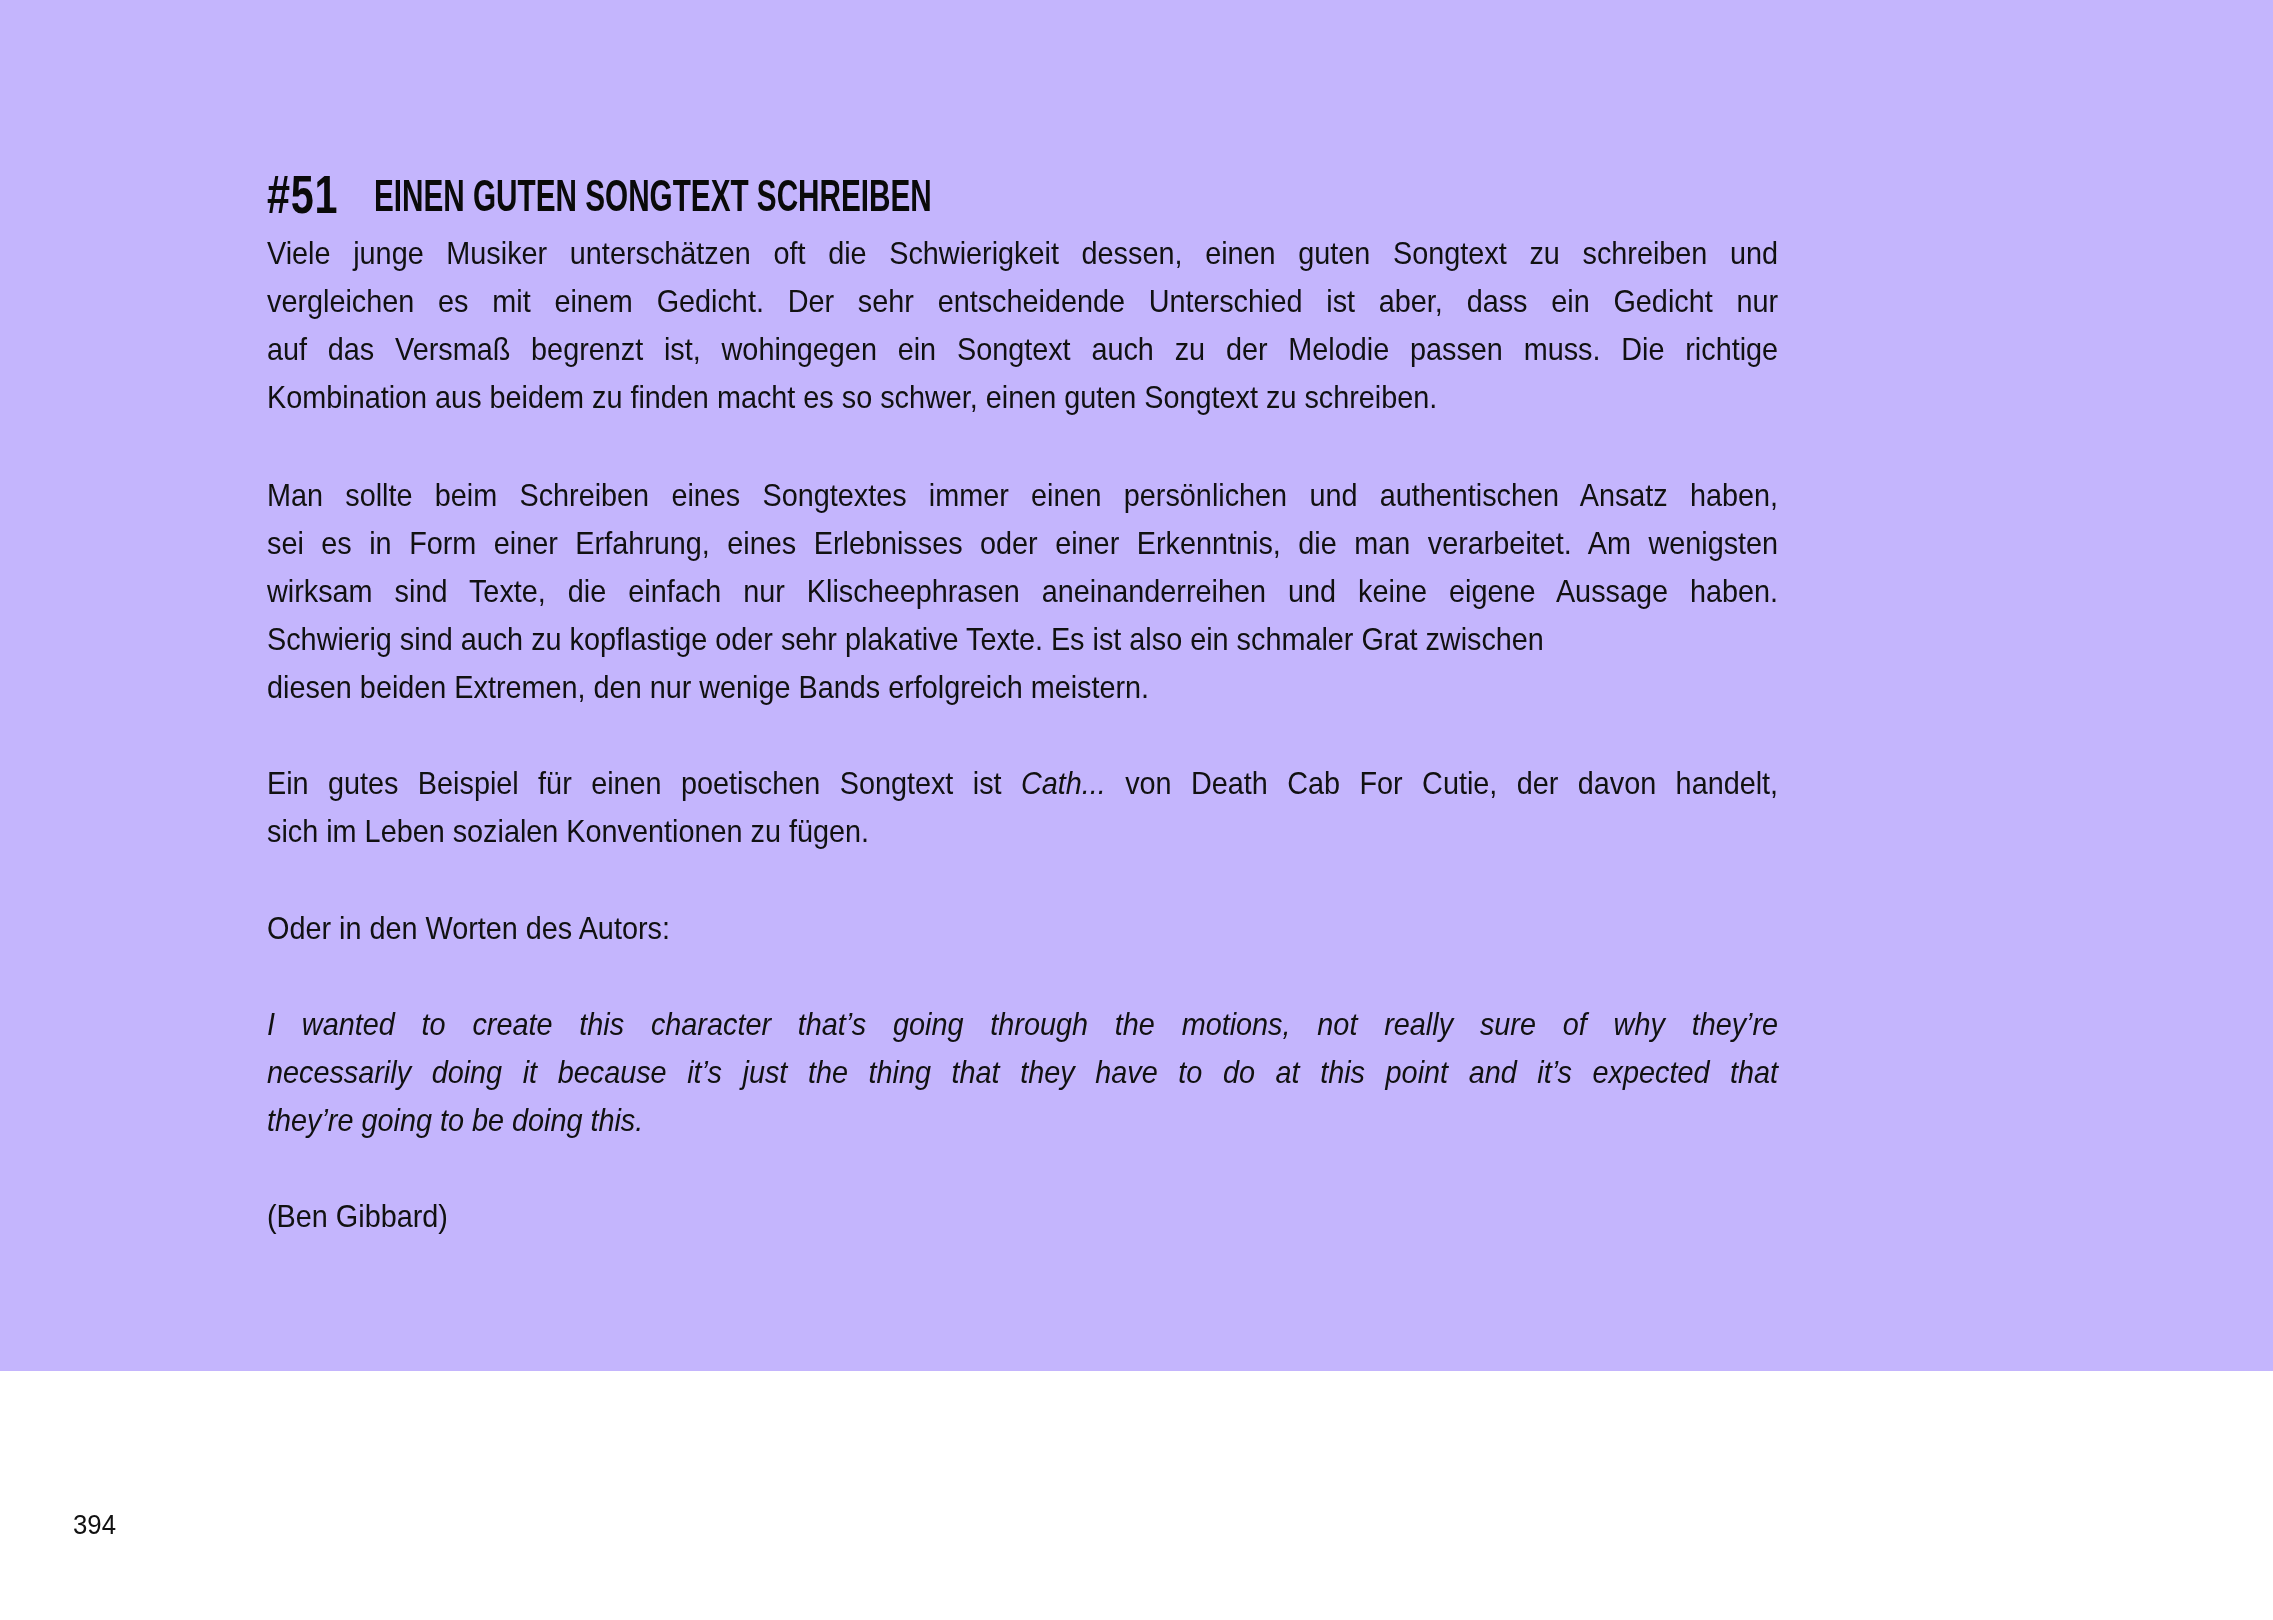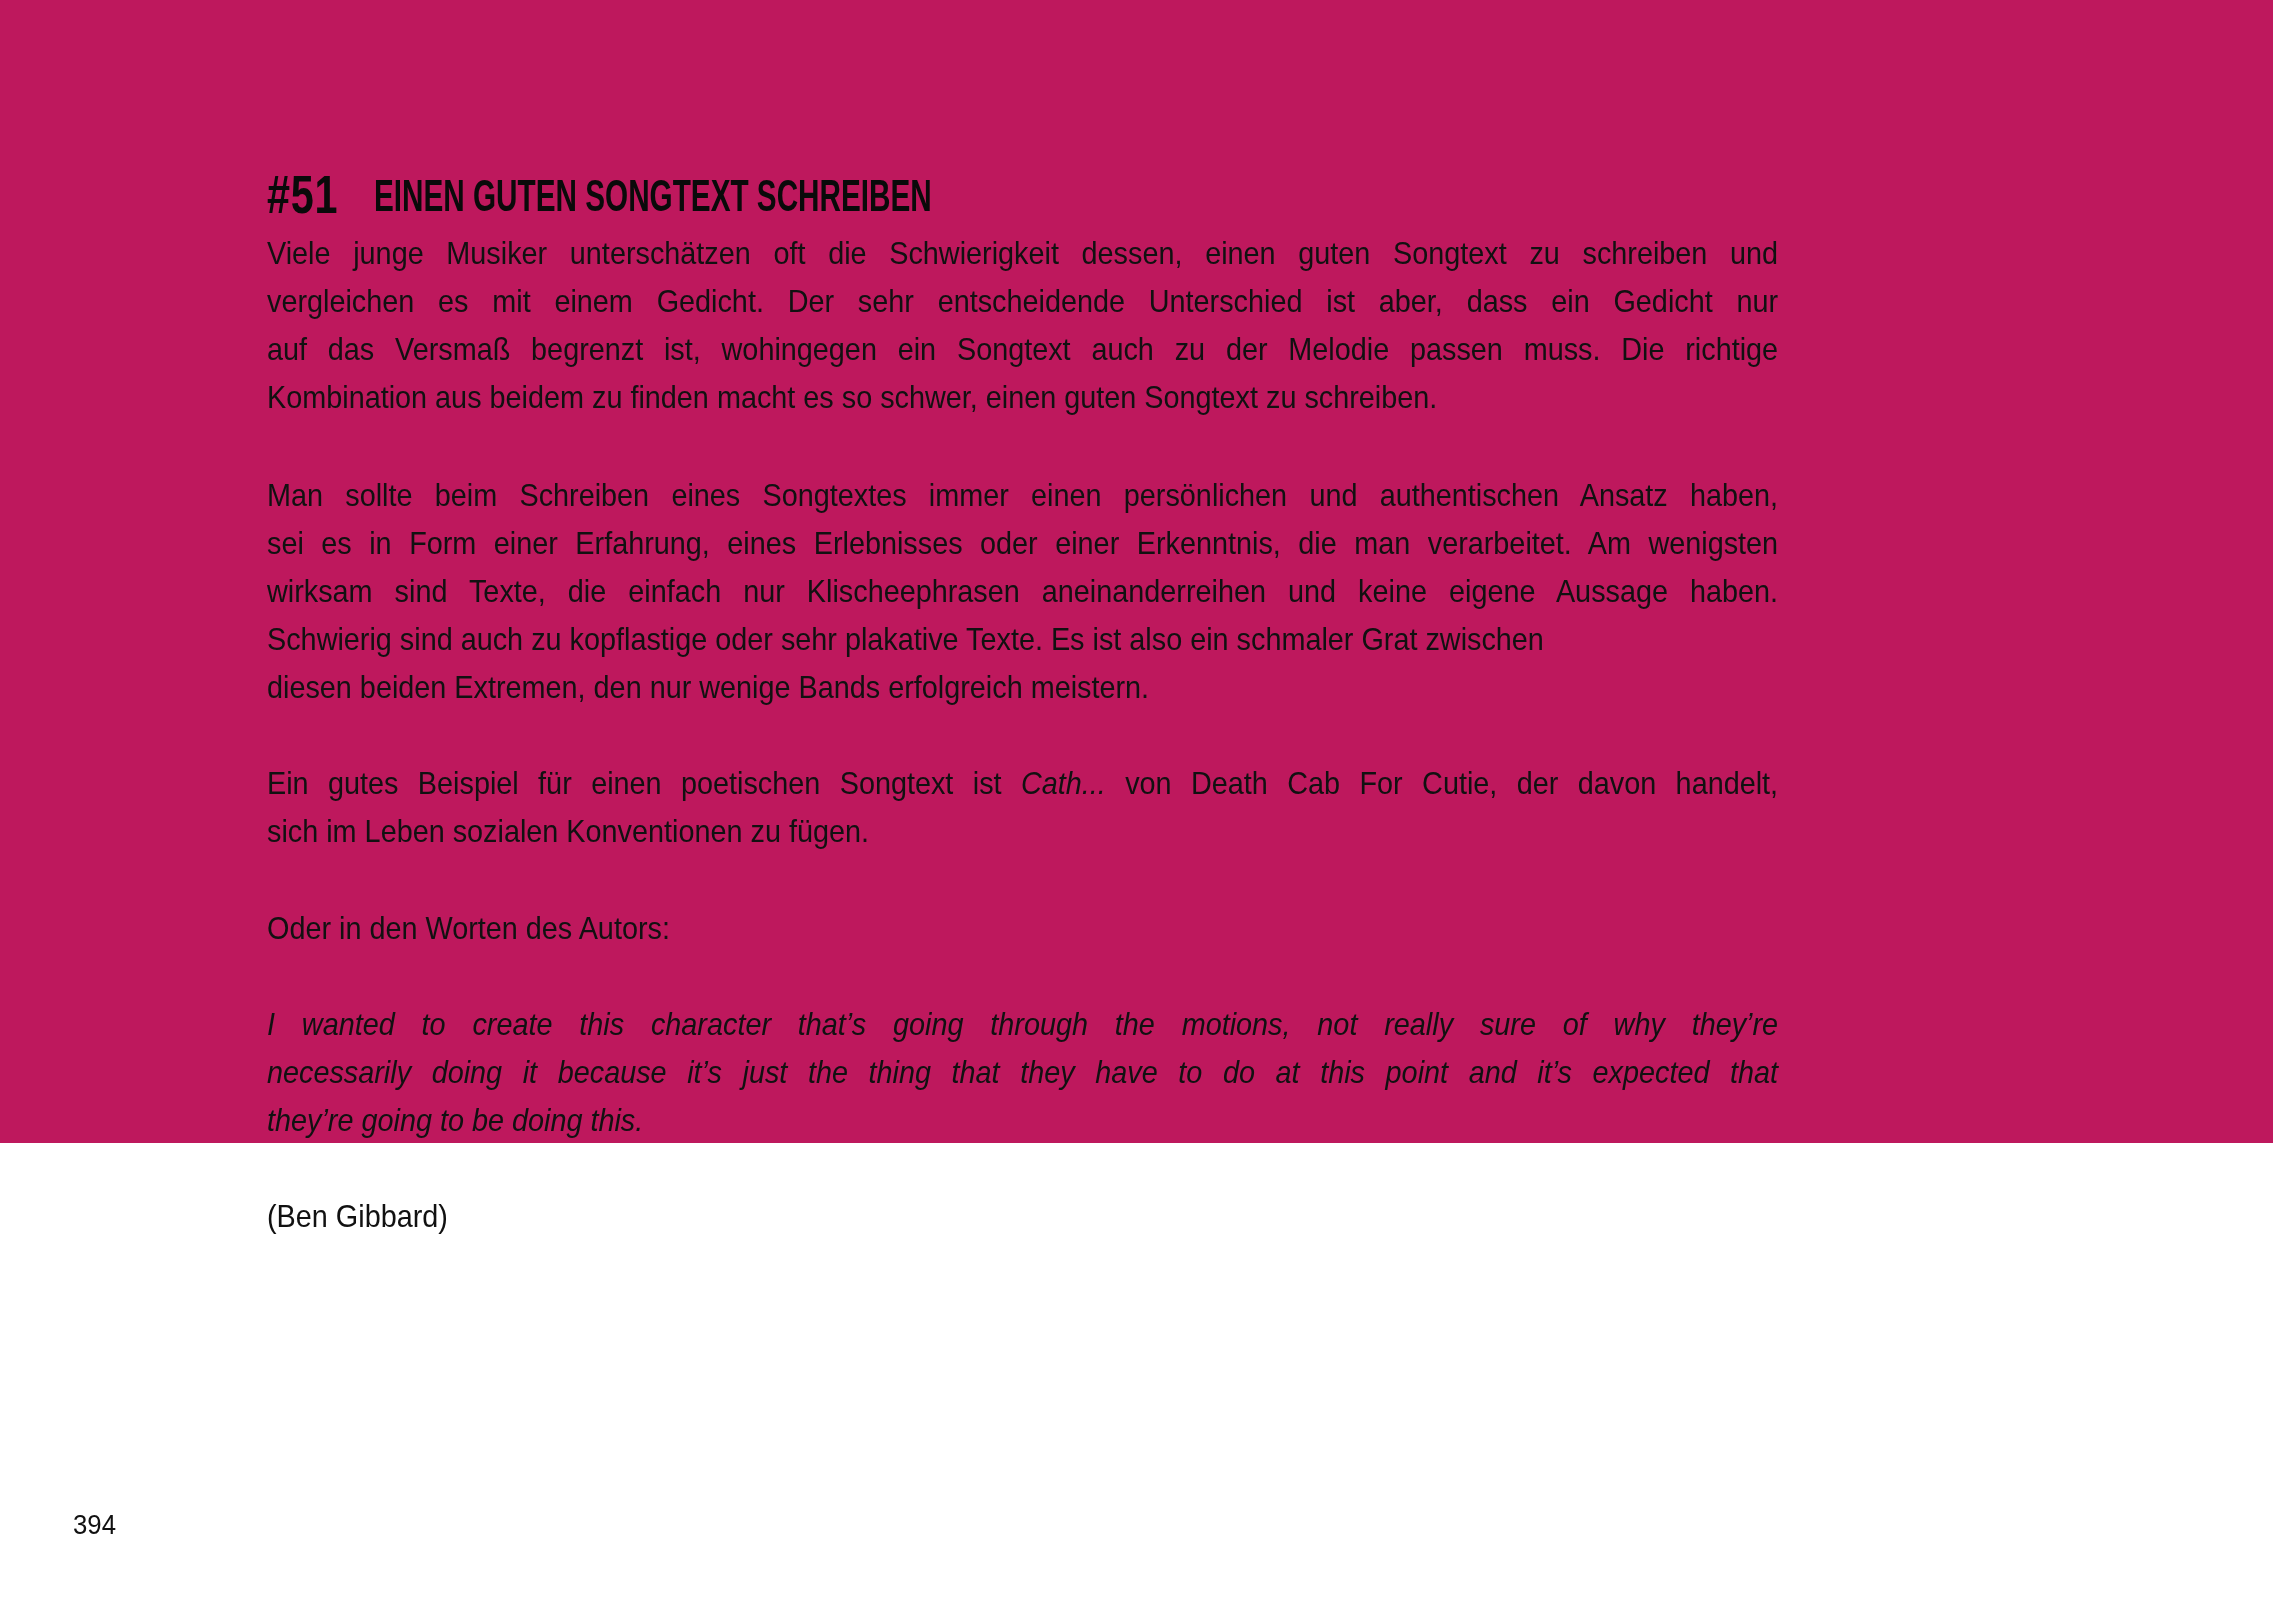--- a/index.html
+++ b/index.html
@@ -12,22 +12,22 @@
     height: 1621px;
     position: relative;
     overflow: hidden;
     color: #111111;
     font-family: "Liberation Sans", "DejaVu Sans", sans-serif;
   }
   .page {
     position: absolute;
     left: 0; top: 0;
     width: 2273px;
-    height: 1143px;
-    background: #be185d;
+    height: 1371px;
+    background: #c4b5fd;
   }
   
   .heading {
     position: absolute;
     left: 267px;
     top: 168px;
     height: 53px;
     white-space: nowrap;
     font-family: "Liberation Sans", sans-serif;
     font-weight: bold;

